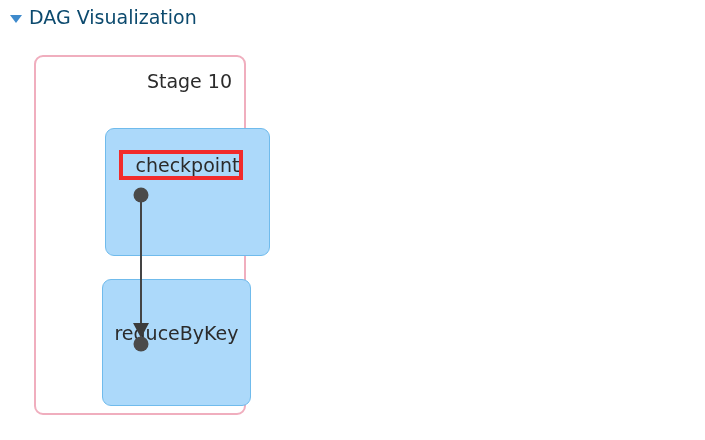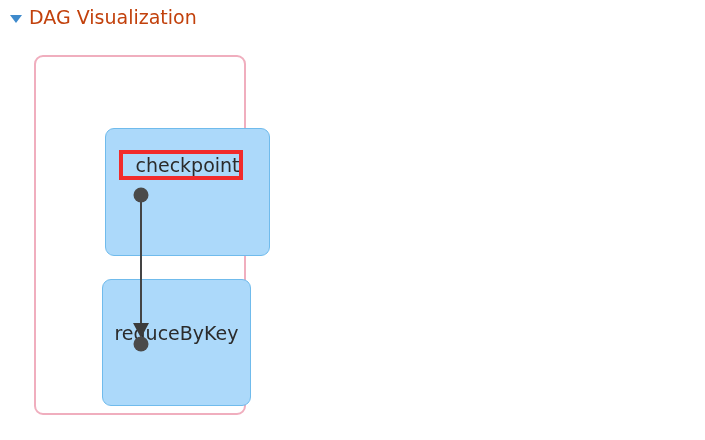--- a/index.html
+++ b/index.html
@@ -30,21 +30,21 @@
   .caret {
     width: 0;
     height: 0;
     border-left: 6px solid transparent;
     border-right: 6px solid transparent;
     border-top: 8px solid #3E8ACC;
     margin-top: 3px;
   }
   .section-title {
     font-size: 19px;
-    color: #c2410c;
+    color: #0c4a6e;
     line-height: 1;
     white-space: nowrap;
   }
 
   
   .dag-canvas {
     position: absolute;
     left: 0;
     top: 40px;
     width: 705px;
@@ -133,20 +133,21 @@
 <body>
 
 <div class="section-header">
   <span class="caret"></span>
   <span class="section-title">DAG Visualization</span>
 </div>
 
 <div class="dag-canvas">
 
   <div class="stage-cluster">
+    <div class="stage-label">Stage 10</div>
 
     <div class="rdd-node node-checkpoint">
       <div class="rdd-label">checkpoint</div>
     </div>
 
     <div class="rdd-node node-reducebykey">
       <div class="rdd-label">reduceByKey</div>
     </div>
 
     <div class="highlight-box"></div>

